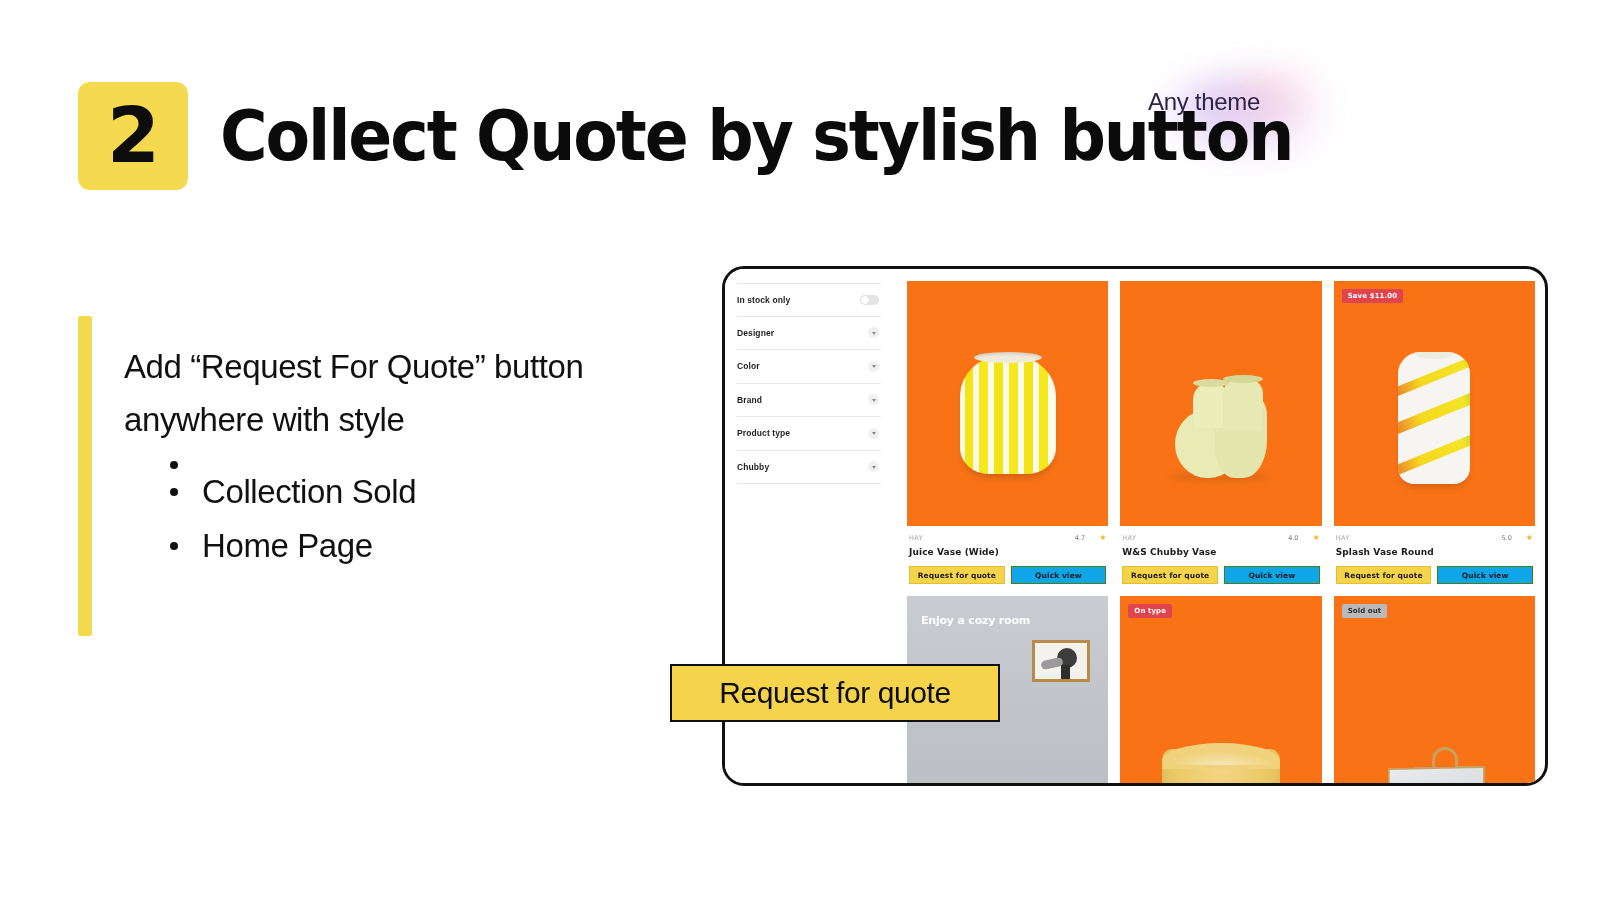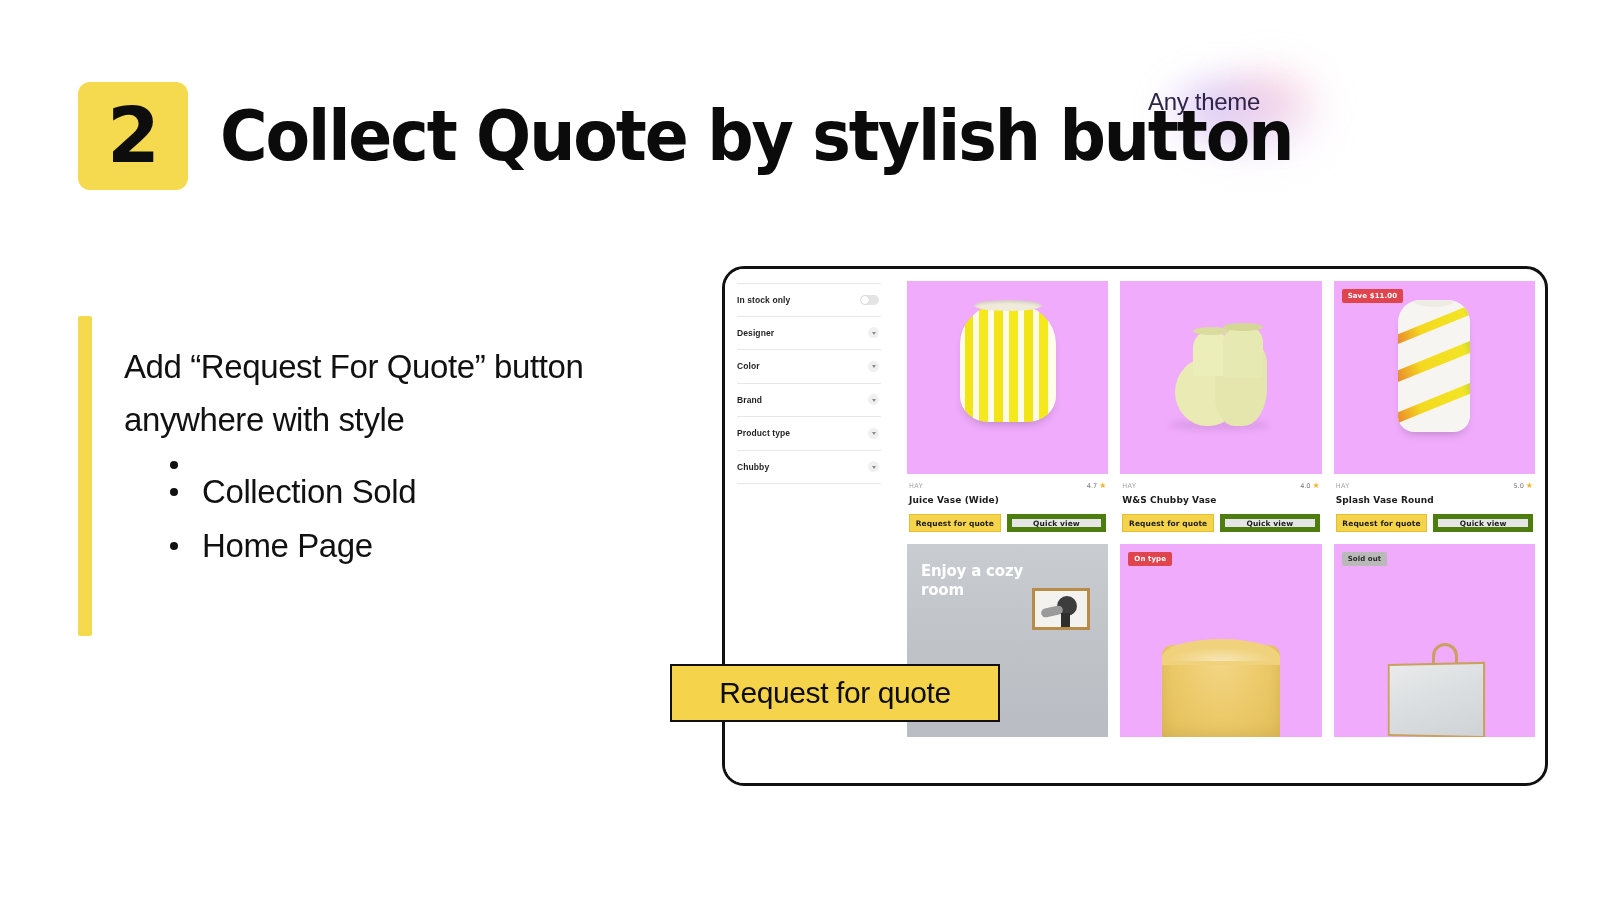--- a/index.html
+++ b/index.html
@@ -103,49 +103,49 @@
   .chev i {
     display:block; width:0; height:0;
     border-left:2.6px solid transparent; border-right:2.6px solid transparent;
     border-top:3px solid #8a8a8a; margin-top:1px;
   }
 
   
   .grid { flex:1; display:grid; grid-template-columns:1fr 1fr 1fr; gap:12px; padding:12px 10px 0 0; align-content:start; }
   .card { display:flex; flex-direction:column; }
   .thumb {
-    position:relative; height:193px; background:#f0abfc; overflow:hidden;
+    position:relative; height:245px; background:#f97316; overflow:hidden;
     display:flex; align-items:flex-end; justify-content:center;
   }
   .badge {
     position:absolute; left:8px; top:8px; z-index:3;
     font-size:7px; font-weight:bold; color:#fff; padding:3px 6px; border-radius:2px;
     font-family:"DejaVu Sans", sans-serif; letter-spacing:0.1px;
   }
   .badge.sale { background:#e0454d; }
   .badge.onsale { background:#e0454d; }
   .badge.soldout { background:#b9b9b9; color:#2b2b2b; }
 
   .meta { padding:8px 2px 0 2px; }
   .meta-top { display:flex; justify-content:space-between; align-items:center; }
   .brand { font-size:6.5px; color:#a4a4a4; letter-spacing:0.4px; font-family:"DejaVu Sans", sans-serif; }
-  .rating { font-size:6.5px; color:#777; display:flex; align-items:flex-start; gap:2px; font-family:"DejaVu Sans", sans-serif; }
+  .rating { font-size:6.5px; color:#777; display:flex; align-items:flex-start; gap:14px; font-family:"DejaVu Sans", sans-serif; }
   .rating .star { color:#f0b72a; font-size:8px; line-height:1; }
   .pname {
     margin-top:5px; font-size:9px; font-weight:bold; color:#1b1b1b;
     font-family:"DejaVu Sans", sans-serif; letter-spacing:0.1px;
   }
   .actions { display:flex; gap:6px; margin-top:9px; }
   .btn {
     flex:1; height:18px; display:flex; align-items:center; justify-content:center;
     font-size:7.5px; font-weight:bold; font-family:"DejaVu Sans", sans-serif;
     letter-spacing:0.1px;
   }
   .btn.rfq { background:#f5d34a; color:#1b1b1b; border:1px solid #e0bf33; }
-  .btn.qv { background:#e5e5e5; color:#1b1b1b; border:5px solid #4d7c0f; }
+  .btn.qv { background:#0ea5e9; color:#1b1b1b; border:1px solid #4d7c0f; }
 
   
   .vase-striped {
     width:96px; height:118px; margin-bottom:52px; border-radius:44% 44% 30% 30% / 34% 34% 22% 22%;
     background:
       linear-gradient(90deg,
         #fdfbe6 0 5px, #f2e415 5px 13px, #fdfbe6 13px 19px, #f5e81d 19px 28px,
         #fffce9 28px 34px, #f2e415 34px 43px, #fdfbe6 43px 49px, #f5e81d 49px 58px,
         #fffce9 58px 64px, #f2e415 64px 73px, #fdfbe6 73px 79px, #f5e81d 79px 88px,
         #fffce9 88px 96px);
@@ -202,21 +202,21 @@
   .vase-splash .rim {
     position:absolute; left:16px; top:-5px; width:40px; height:12px; border-radius:50%;
     background:#eeebe3; z-index:2;
   }
   .banner-room {
     position:absolute; inset:0;
     background:linear-gradient(180deg,#c9ccd1 0%, #bfc3c8 55%, #b9bdc3 100%);
   }
   .banner-room .ban-text {
     position:absolute; left:14px; top:18px; width:120px;
-    color:#fff; font-weight:bold; font-size:15px; line-height:1.25;
+    color:#fff; font-weight:bold; font-size:11px; line-height:1.25;
     font-family:"DejaVu Sans", sans-serif; letter-spacing:-0.2px;
   }
   .banner-room .frame {
     position:absolute; right:18px; top:44px; width:58px; height:42px;
     background:#f4f2ee; border:3px solid #b98b48;
   }
   .banner-room .frame .art1 {
     position:absolute; left:22px; top:5px; width:20px; height:20px; border-radius:50%;
     background:#3d3d3d;
   }

